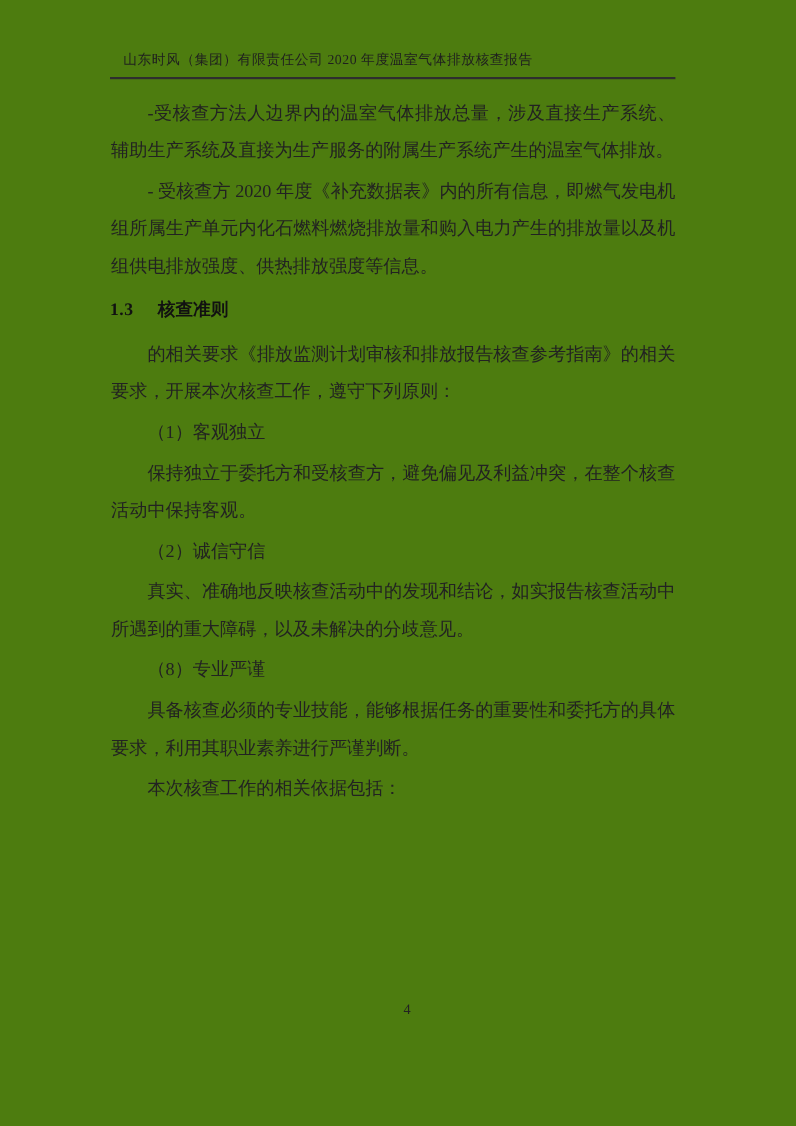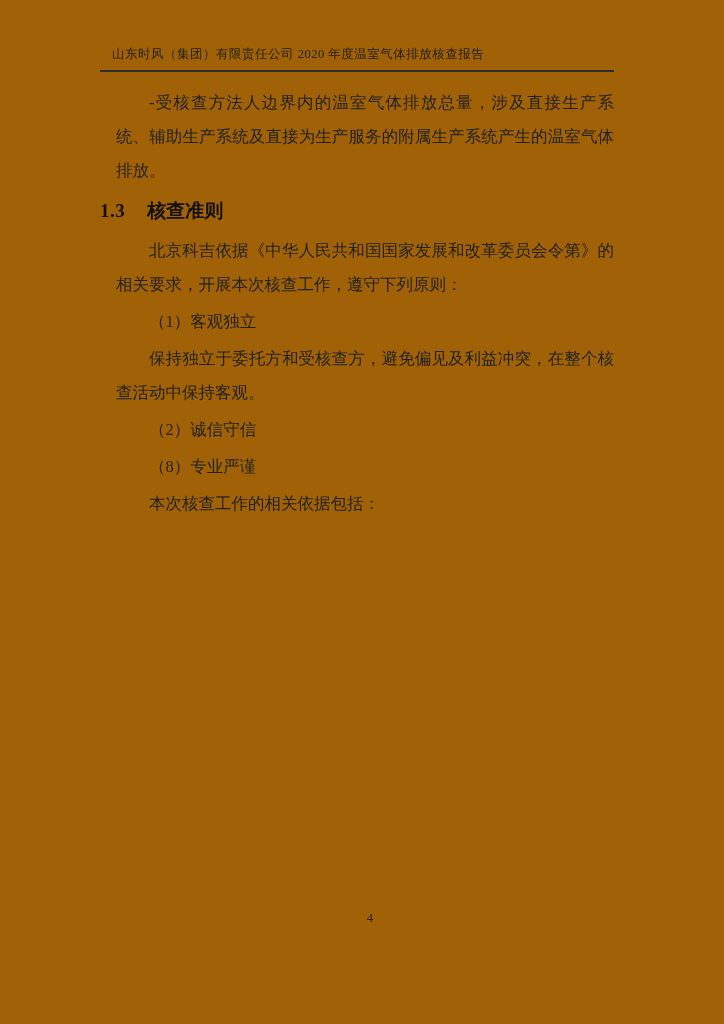--- a/index.html
+++ b/index.html
@@ -4,21 +4,21 @@
 <style>
   html, body {
     margin: 0;
     padding: 0;
     background: #ffffff;
   }
   .page {
     position: relative;
     width: 724px;
     height: 1024px;
-    background: #a16207;
+    background: #4d7c0f;
     overflow: hidden;
     font-family: "Liberation Serif", "DejaVu Serif", serif;
     color: #1f1f1f;
   }
   
   .doc-header {
     position: absolute;
     left: 100px;
     top: 46px;
     width: 514px;
@@ -40,26 +40,26 @@
     left: 100px;
     top: 86px;
     width: 514px;
     font-size: 16.5px;
     line-height: 34px;
     text-align: justify;
     text-justify: inter-ideograph;
     color: #222222;
   }
   .doc-body p {
-    margin: 0 0 3px 16px;
+    margin: 0 0 3px 1px;
     text-indent: 2em;
   }
   .section-heading {
     margin: 0 0 3px 0;
-    font-size: 19px;
+    font-size: 16px;
     font-weight: bold;
     line-height: 40px;
     text-indent: 0;
     color: #111111;
   }
   .section-heading .heading-number {
     display: inline-block;
     margin-right: 22px;
     letter-spacing: 0.5px;
   }
@@ -79,38 +79,41 @@
 
 <div class="page">
 
   <div class="doc-header">
     <span class="header-title">山东时风（集团）有限责任公司 2020 年度温室气体排放核查报告</span>
   </div>
 
   <div class="doc-body">
     <p>-受核查方法人边界内的温室气体排放总量，涉及直接生产系统、辅助生产系统及直接为生产服务的附属生产系统产生的温室气体排放。</p>
 
+    <p>- 受核查方 2020 年度《补充数据表》内的所有信息，即燃气发电机组所属生产单元内化石燃料燃烧排放量和购入电力产生的排放量以及机组供电排放强度、供热排放强度等信息。</p>
 
     <h2 class="section-heading">
       <span class="heading-number">1.3</span><span>核查准则</span>
     </h2>
 
-    <p>北京科吉依据《中华人民共和国国家发展和改革委员会令第》的相关要求，开展本次核查工作，遵守下列原则：</p>
+    <p>的相关要求《排放监测计划审核和排放报告核查参考指南》的相关要求，开展本次核查工作，遵守下列原则：</p>
 
     <p>（1）客观独立</p>
 
     <p>保持独立于委托方和受核查方，避免偏见及利益冲突，在整个核查活动中保持客观。</p>
 
     <p>（2）诚信守信</p>
 
 
 
+    <p>真实、准确地反映核查活动中的发现和结论，如实报告核查活动中所遇到的重大障碍，以及未解决的分歧意见。</p>
 
     <p>（8）专业严谨</p>
 
+    <p>具备核查必须的专业技能，能够根据任务的重要性和委托方的具体要求，利用其职业素养进行严谨判断。</p>
 
     <p>本次核查工作的相关依据包括：</p>
 
   </div>
 
   <div class="page-footer">4</div>
 
 </div>
 
 </body></html>

